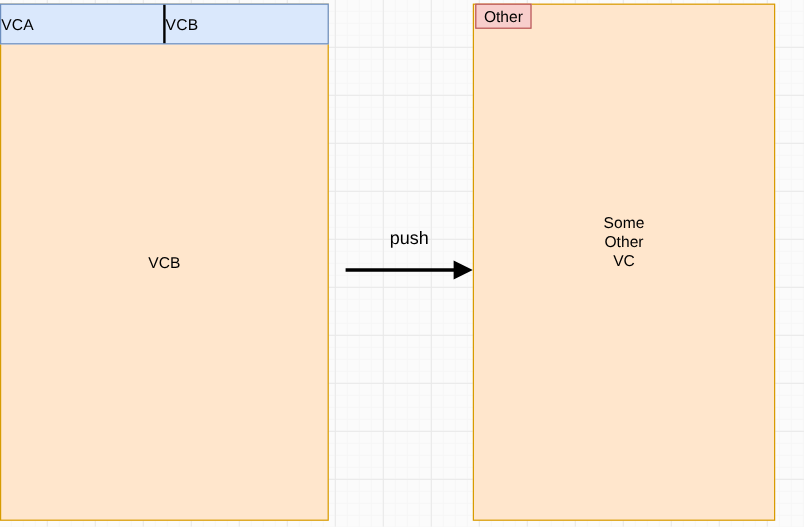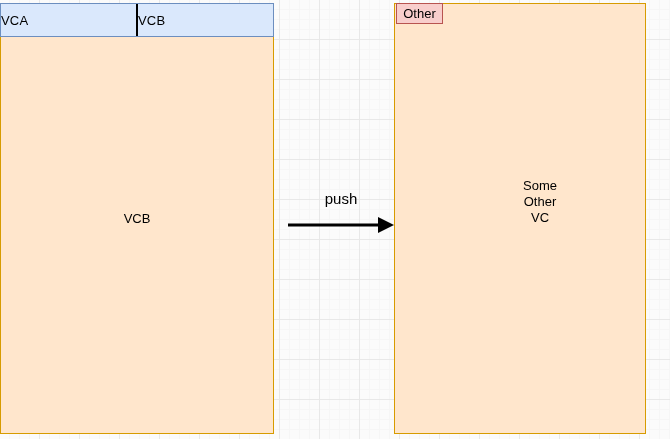--- a/index.html
+++ b/index.html
@@ -84,21 +84,20 @@
   }
   #left-panel-label {
     left: 0px;
     top: 211px;
     width: 274px;
   }
   #right-panel-label {
     left: 394px;
     top: 178px;
     width: 252px;
-    padding-left: 20px;
   }
 
   
   #back-button {
     position: absolute;
     box-sizing: border-box;
     left: 396px;
     top: 3px;
     width: 47px;
     height: 21px;

